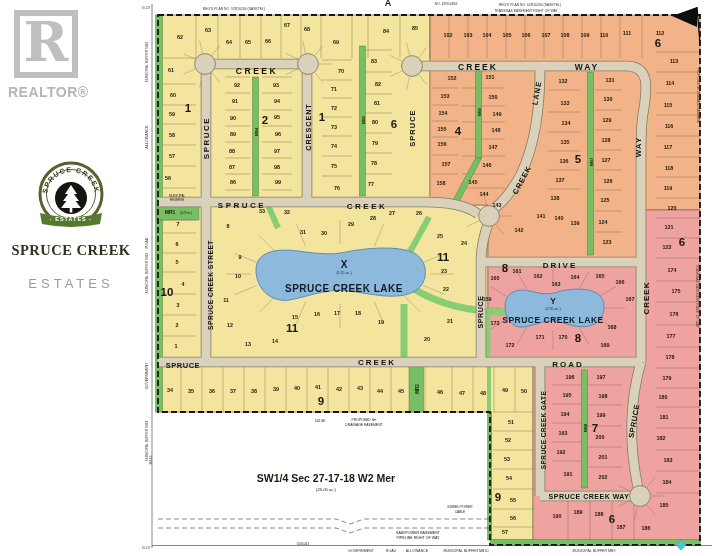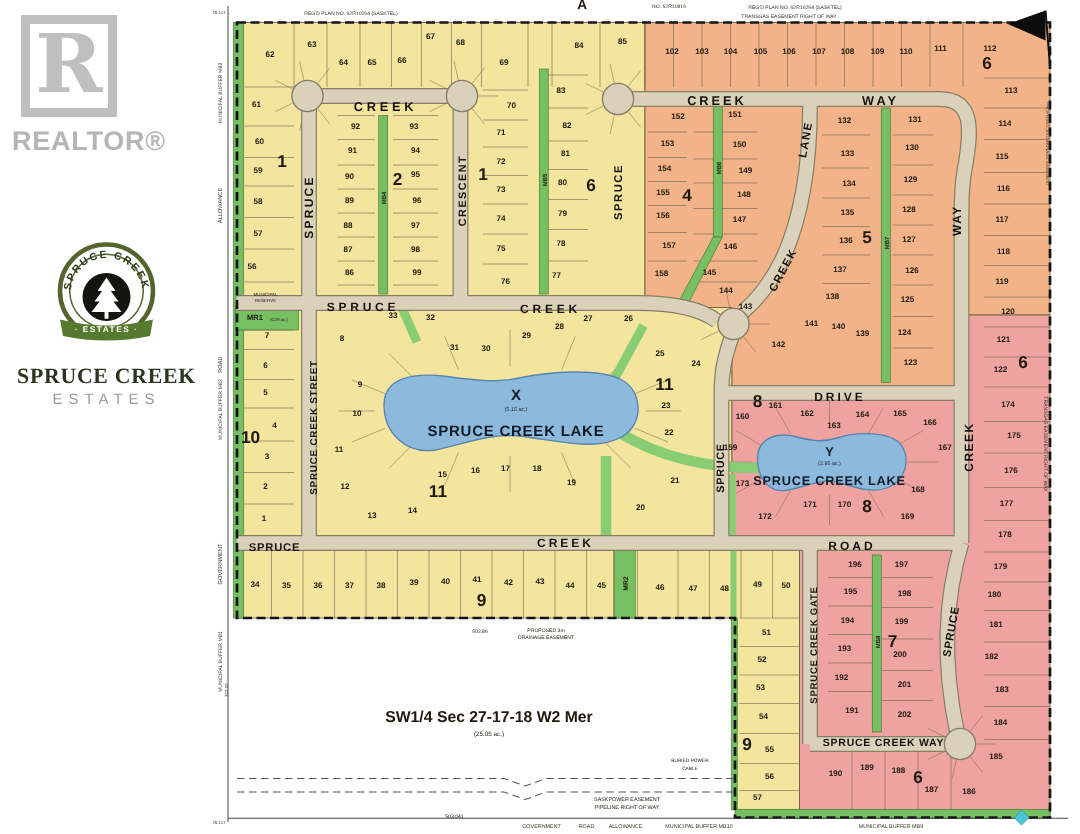--- a/index.html
+++ b/index.html
@@ -4,26 +4,26 @@
 <style>
   html,body{margin:0;padding:0;background:#ffffff;}
   .stage{position:relative;width:720px;height:556px;overflow:hidden;background:#fff;
          font-family:"Liberation Sans",sans-serif;}
   #map{position:absolute;inset:0;z-index:0;}
   aside.side{position:absolute;left:0;top:0;width:142px;height:556px;background:#fff;z-index:2;}
   .realtor{margin:10px 0 0 14px;width:110px;}
   .r-box{width:52px;height:56px;border:6px solid #bfbfbf;display:flex;align-items:flex-start;
          justify-content:center;font-family:"DejaVu Serif",serif;font-weight:bold;
          font-size:54px;line-height:52px;color:#bfbfbf;}
-  .r-label{margin-top:6px;margin-left:-6px;color:#b5b5b5;font-size:18px;font-weight:bold;
+  .r-label{margin-top:6px;margin-left:-6px;color:#b5b5b5;font-size:14px;font-weight:bold;
            letter-spacing:.5px;font-family:"Liberation Sans",sans-serif;}
   .badge-wrap{position:absolute;top:160px;left:0;width:142px;text-align:center;}
   .brand-name{margin-top:4px;font-family:"Liberation Serif",serif;font-weight:bold;
               font-size:14.5px;color:#2c3420;letter-spacing:.5px;}
-  .brand-sub{font-size:10px;color:#9a9a9a;letter-spacing:4px;margin-top:1px;}
+  .brand-sub{font-size:13px;color:#9a9a9a;letter-spacing:4px;margin-top:17px;}
   svg text{font-family:"Liberation Sans",sans-serif;}
 </style>
 </head>
 <body>
 
 <div class="stage">
   <div id="map"><svg viewBox="0 0 720 556" width="720" height="556">
         <path d="M158,15 L430,15 L430,205 L488,205 L488,362 L533,362 L533,540 L491,540 L491,412 L158,412 Z" fill="#f3e59d" stroke="#6b6046" stroke-width="0.6"></path>
         <path d="M430,15 L700,15 L700,210 L645,210 L645,262 L488,262 L488,205 L430,205 Z" fill="#f2b388" stroke="#6b6046" stroke-width="0.6"></path>
         <path d="M488,262 L645,262 L645,210 L700,210 L700,545 L533,545 L533,362 L488,362 Z" fill="#efa3a1" stroke="#6b6046" stroke-width="0.6"></path>

